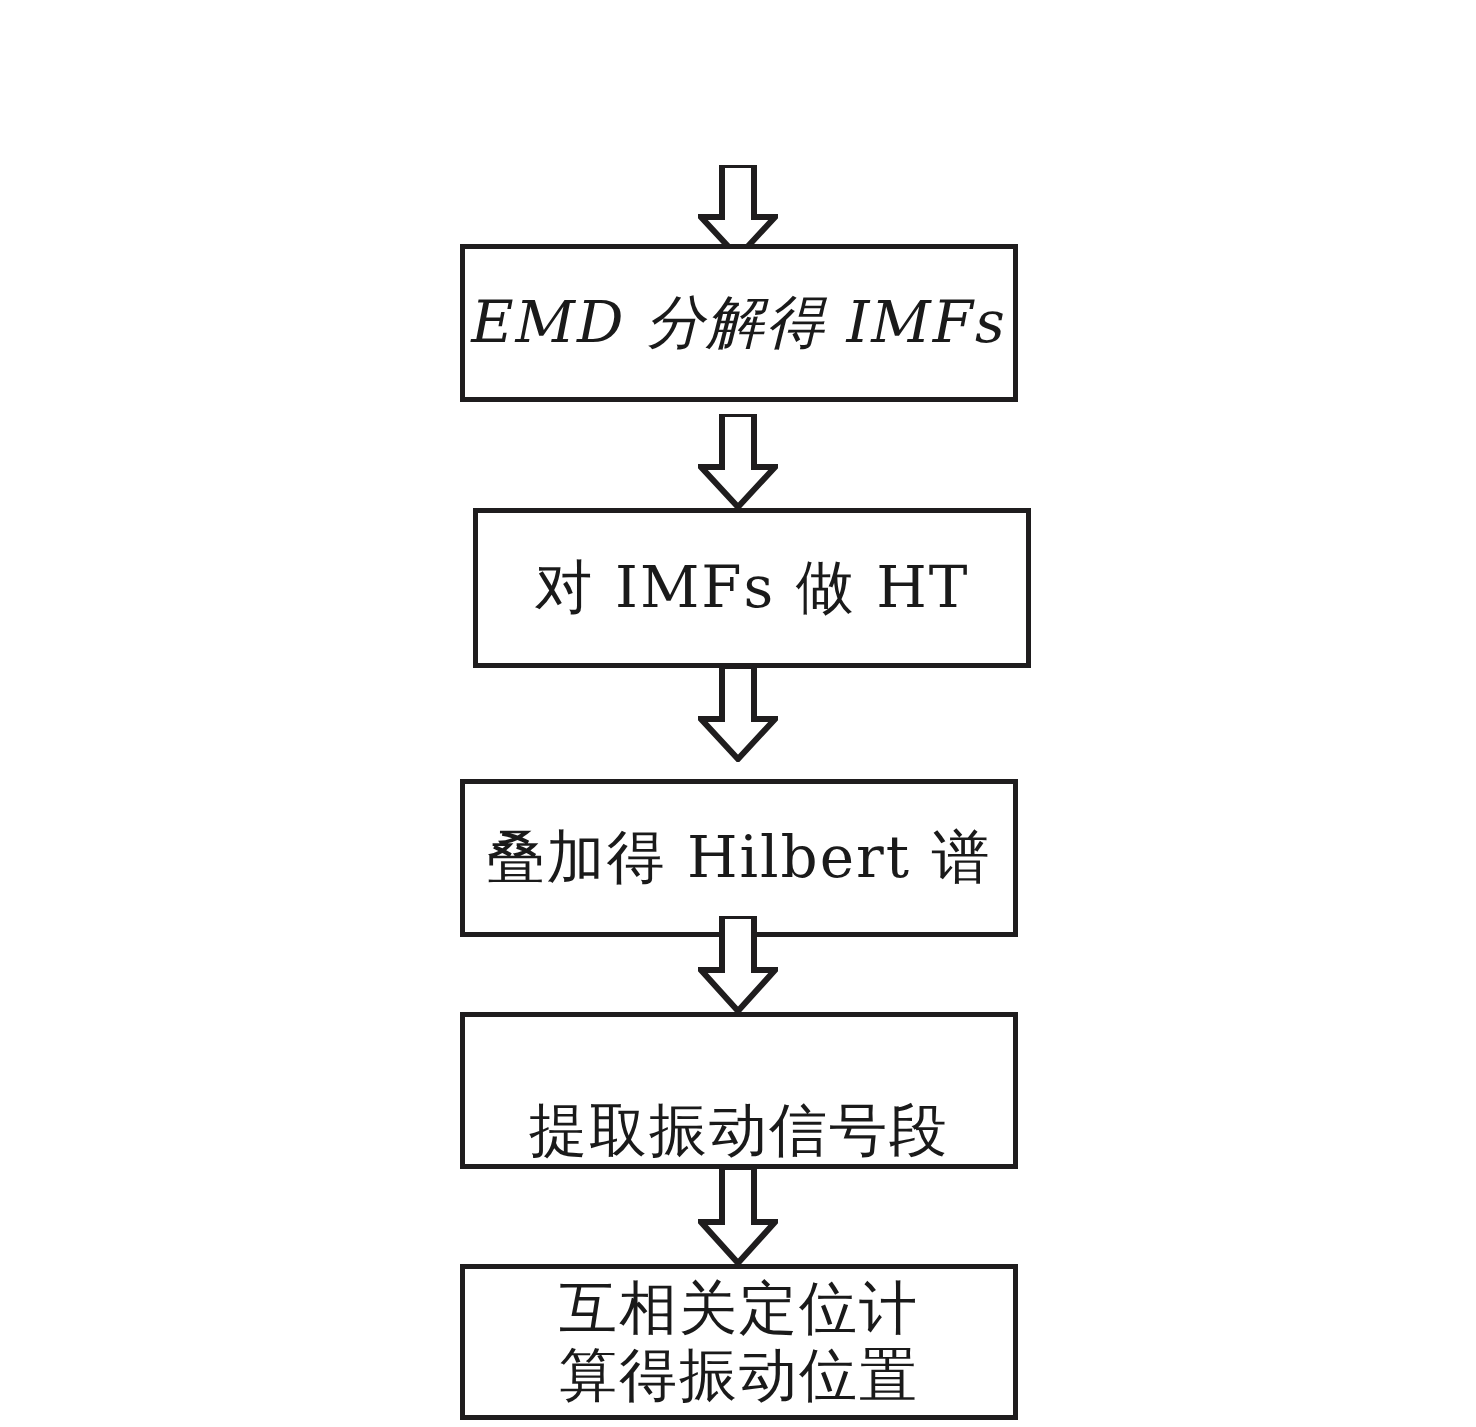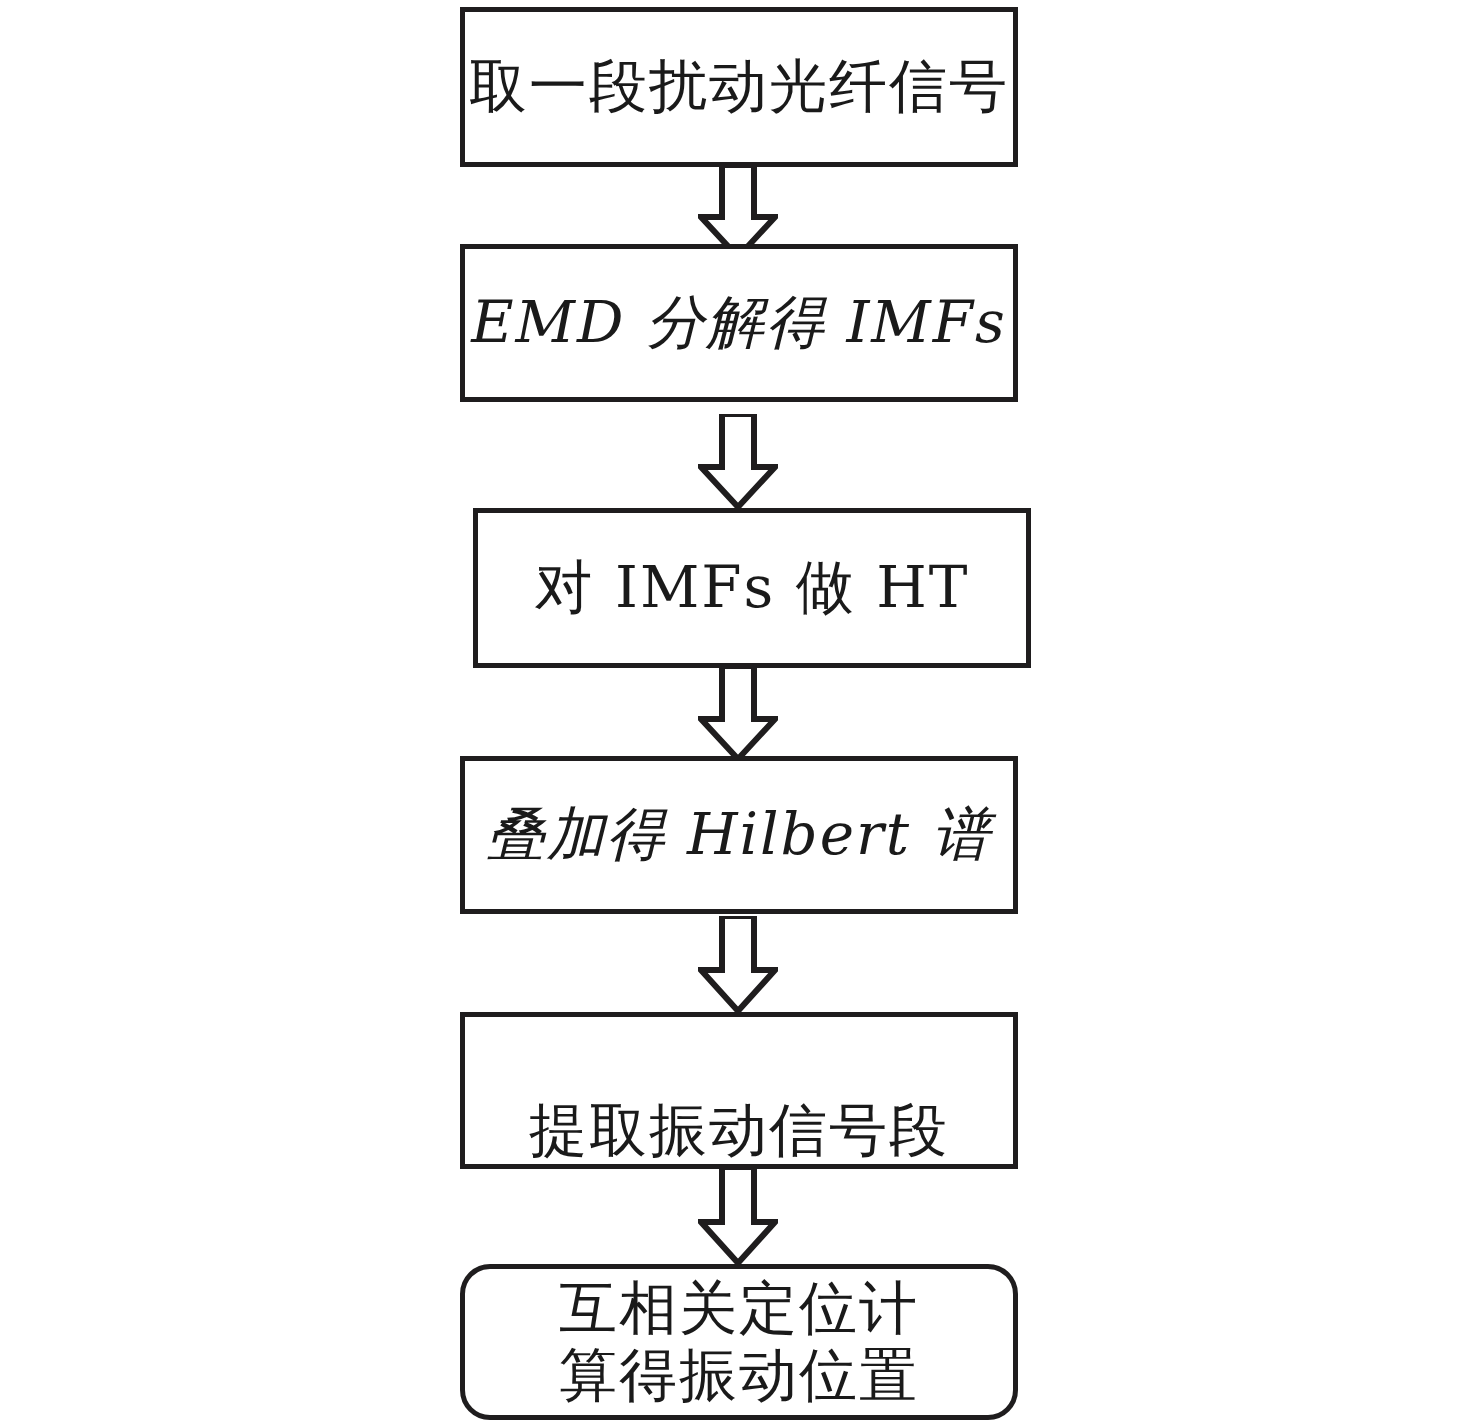--- a/index.html
+++ b/index.html
@@ -38,45 +38,42 @@
     line-height: 1.16;
     letter-spacing: 2px;
     color: #1a1a1a;
     white-space: pre-line;
     font-weight: 400;
   }
   
   #node-0 { top: 7px;    height: 160px; }
   #node-1 { top: 244px;  height: 158px; font-style: italic; }
   #node-2 { top: 508px;  height: 160px; margin-left: 13px; }
-  #node-3 { top: 756px;  height: 158px; font-style: italic; }
+  #node-3 { top: 779px;  height: 158px; }
   #node-4 { top: 1012px; height: 157px; align-items: flex-end; }
-  #node-5 { top: 1264px; height: 156px; border-radius: 30px; }
+  #node-5 { top: 1264px; height: 156px; }
 
   .connector {
     position: absolute;
     left: 698px;
     width: 80px;
   }
   .connector svg { display: block; }
   
   #connector-0 { top: 165px;  height: 95px; }
   #connector-1 { top: 414px;  height: 96px; }
   #connector-2 { top: 666px;  height: 96px; }
   #connector-3 { top: 916px;  height: 98px; }
   #connector-4 { top: 1167px; height: 99px; }
 </style>
 </head>
 <body>
 
 <div id="flowchart">
 
-  <div class="node" id="node-0">
-    <span class="node-label">取一段扰动光纤信号</span>
-  </div>
 
   <div class="connector" id="connector-0">
     <svg viewBox="0 0 80 95" width="80" height="95" preserveAspectRatio="none">
       <polygon points="24,0 56,0 56,52 77,52 40,92 3,52 24,52" fill="#ffffff" stroke="#1f1d1e" stroke-width="6" stroke-linejoin="miter"></polygon>
     </svg>
   </div>
 
   <div class="node" id="node-1">
     <span class="node-label">EMD 分解得 IMFs</span>
   </div>

